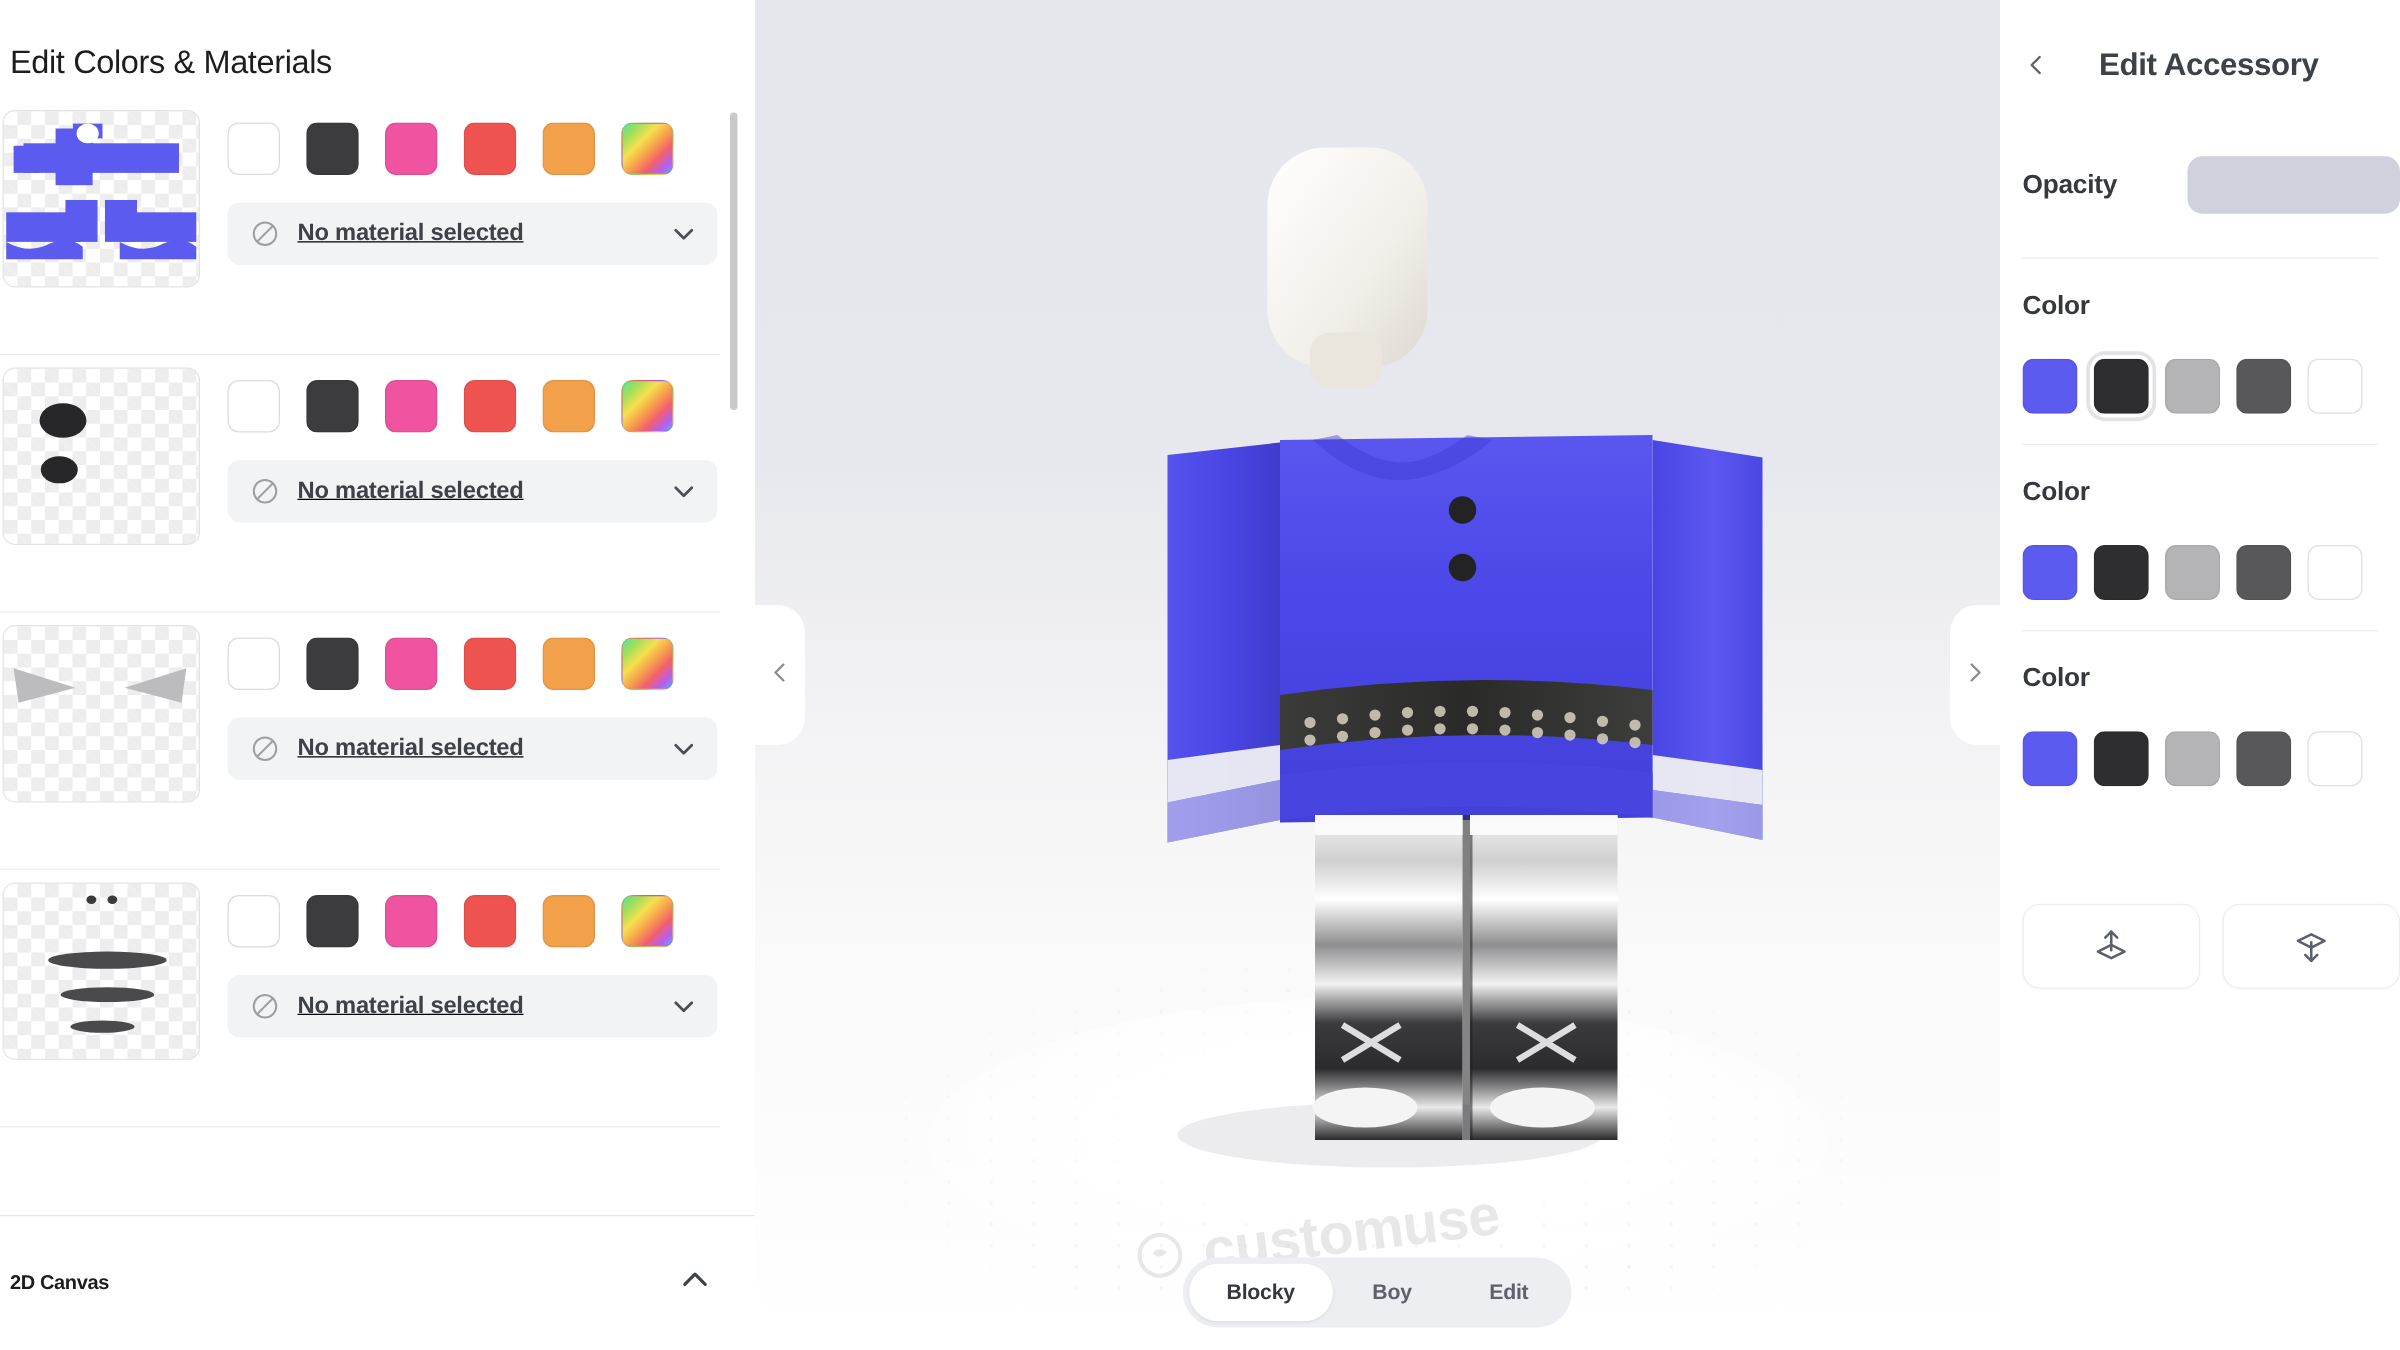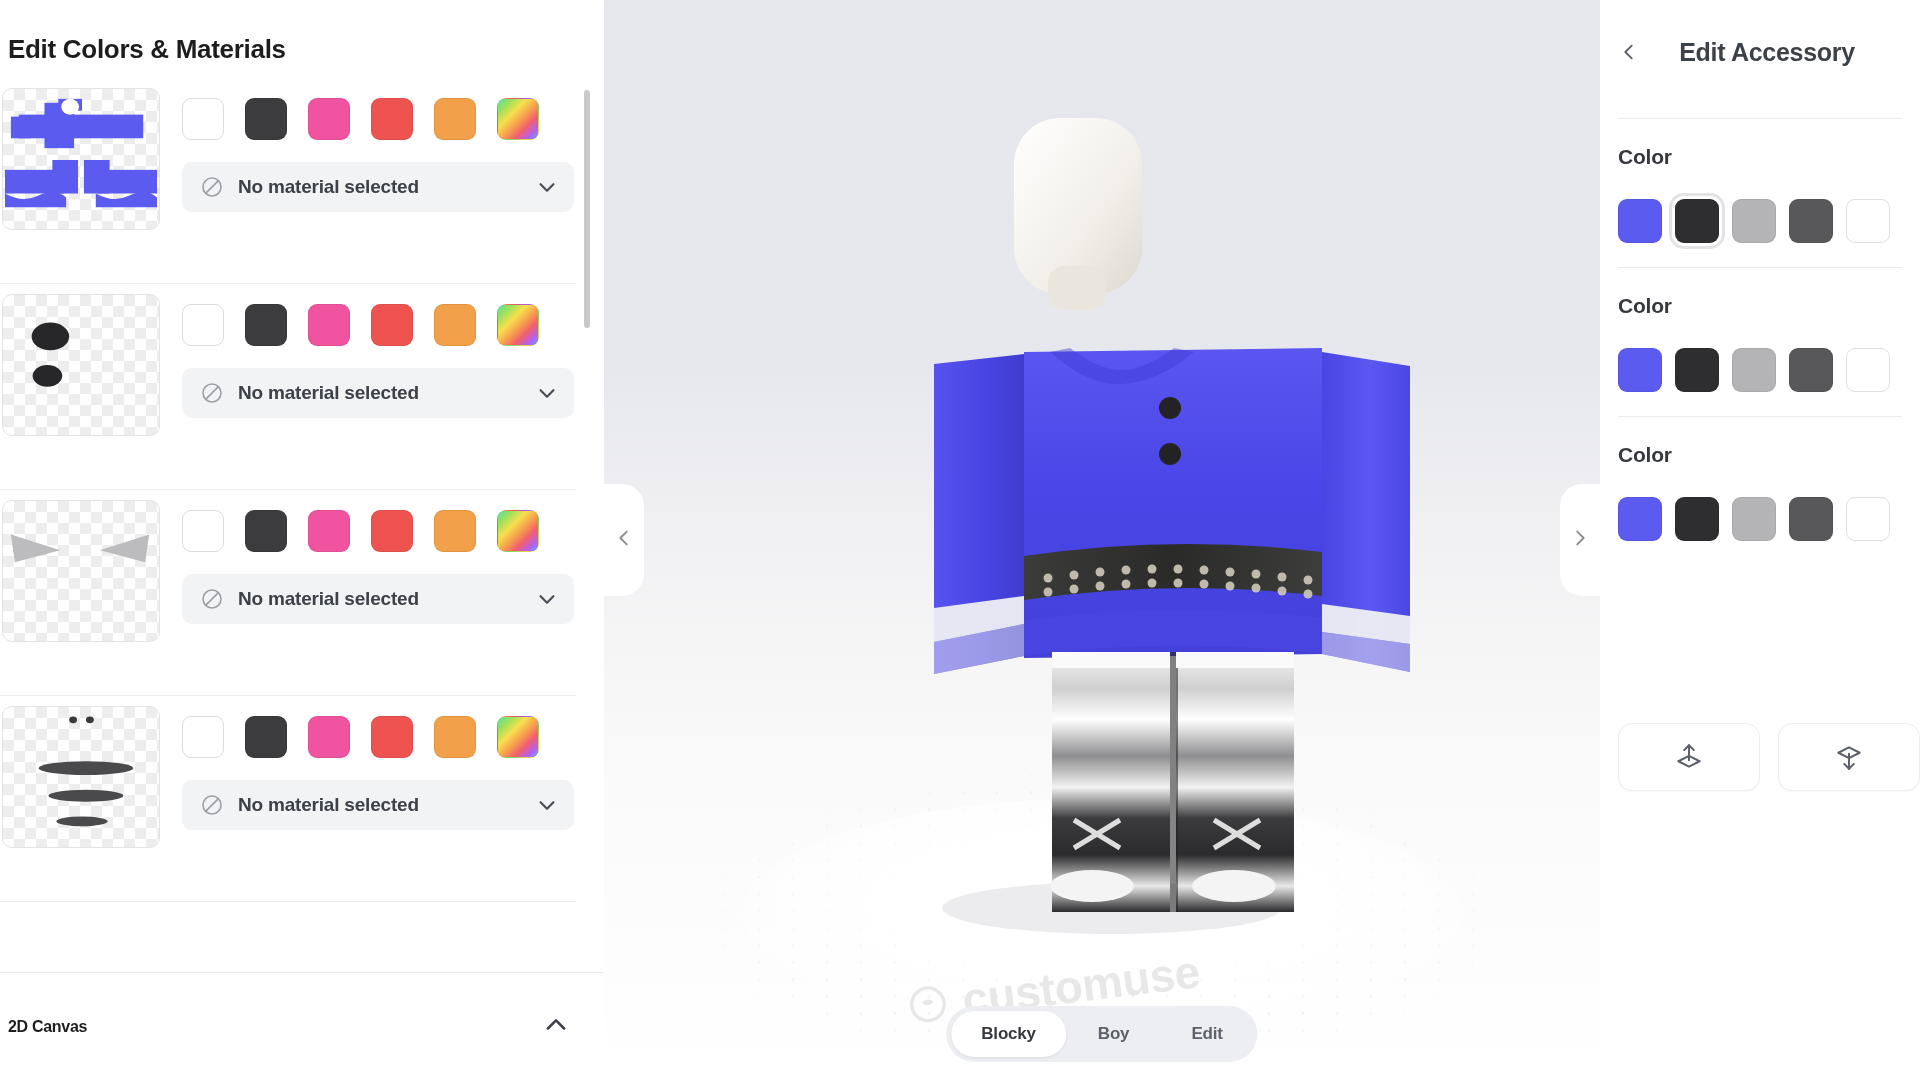--- a/index.html
+++ b/index.html
@@ -14,38 +14,39 @@
   
   .left-panel {
     position: relative;
     width: 604px; height: 1080px;
     background: #ffffff;
     flex: 0 0 604px;
     display: flex; flex-direction: column;
     z-index: 5;
   }
   .left-title {
-    font-size: 26px; font-weight: bold; color: #1d1d1f;
+    font-size: 26px; font-weight: normal; color: #1d1d1f;
     letter-spacing: -0.3px;
     padding: 34px 0 0 8px;
     height: 78px;
   }
   .layers-scroll {
     position: relative;
     flex: 1 1 auto;
     overflow: hidden;
     padding-right: 28px;
   }
   .layer-row {
     display: flex;
     align-items: flex-start;
     gap: 0;
     border-bottom: 1px solid #eeeeee;
     padding: 10px 0 16px 0;
     height: 206px;
+    text-decoration: underline;
   }
   .layer-row:last-child { border-bottom: 1px solid #eeeeee; }
 
   .thumb {
     flex: 0 0 158px;
     width: 158px; height: 142px;
     border: 1px solid #e3e3e5;
     border-radius: 10px;
     position: relative;
     overflow: hidden;
@@ -589,20 +590,24 @@
   <div class="right-panel">
     <div class="rp-header">
       <span class="rp-back">
         <svg width="22" height="22" viewBox="0 0 24 24" fill="none" stroke="#5b6069" stroke-width="2" stroke-linecap="round" stroke-linejoin="round">
             <polyline points="15,5 8,12 15,19"></polyline>
           </svg>
       </span>
       <div class="rp-title">Edit Accessory</div>
     </div>
 
+    <div class="rp-row-opacity">
+      <span class="rp-label">Opacity</span>
+      <div class="opacity-pill"></div>
+    </div>
     <div class="rp-divider"></div>
 
     <div class="rp-color-block">
       <span class="rp-label">Color</span>
       <div class="rp-sw-row">
         <div class="rp-sw" style="background:#5b5bf0"></div>
         <div class="rp-sw selected" style="background:#2e2e30"></div>
         <div class="rp-sw" style="background:#b4b4b6"></div>
         <div class="rp-sw" style="background:#58585a"></div>
         <div class="rp-sw white"></div>

